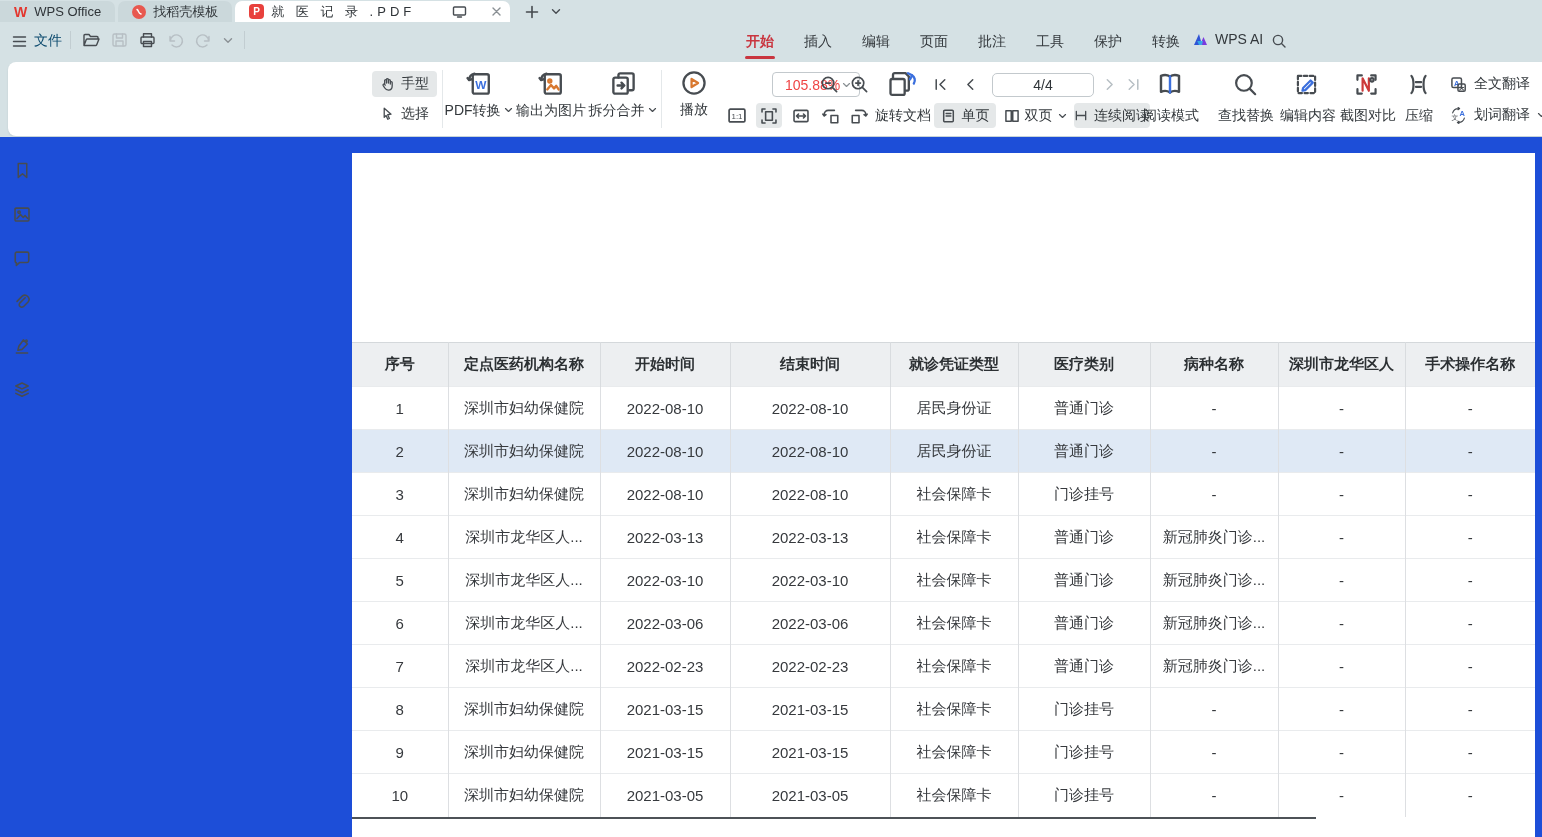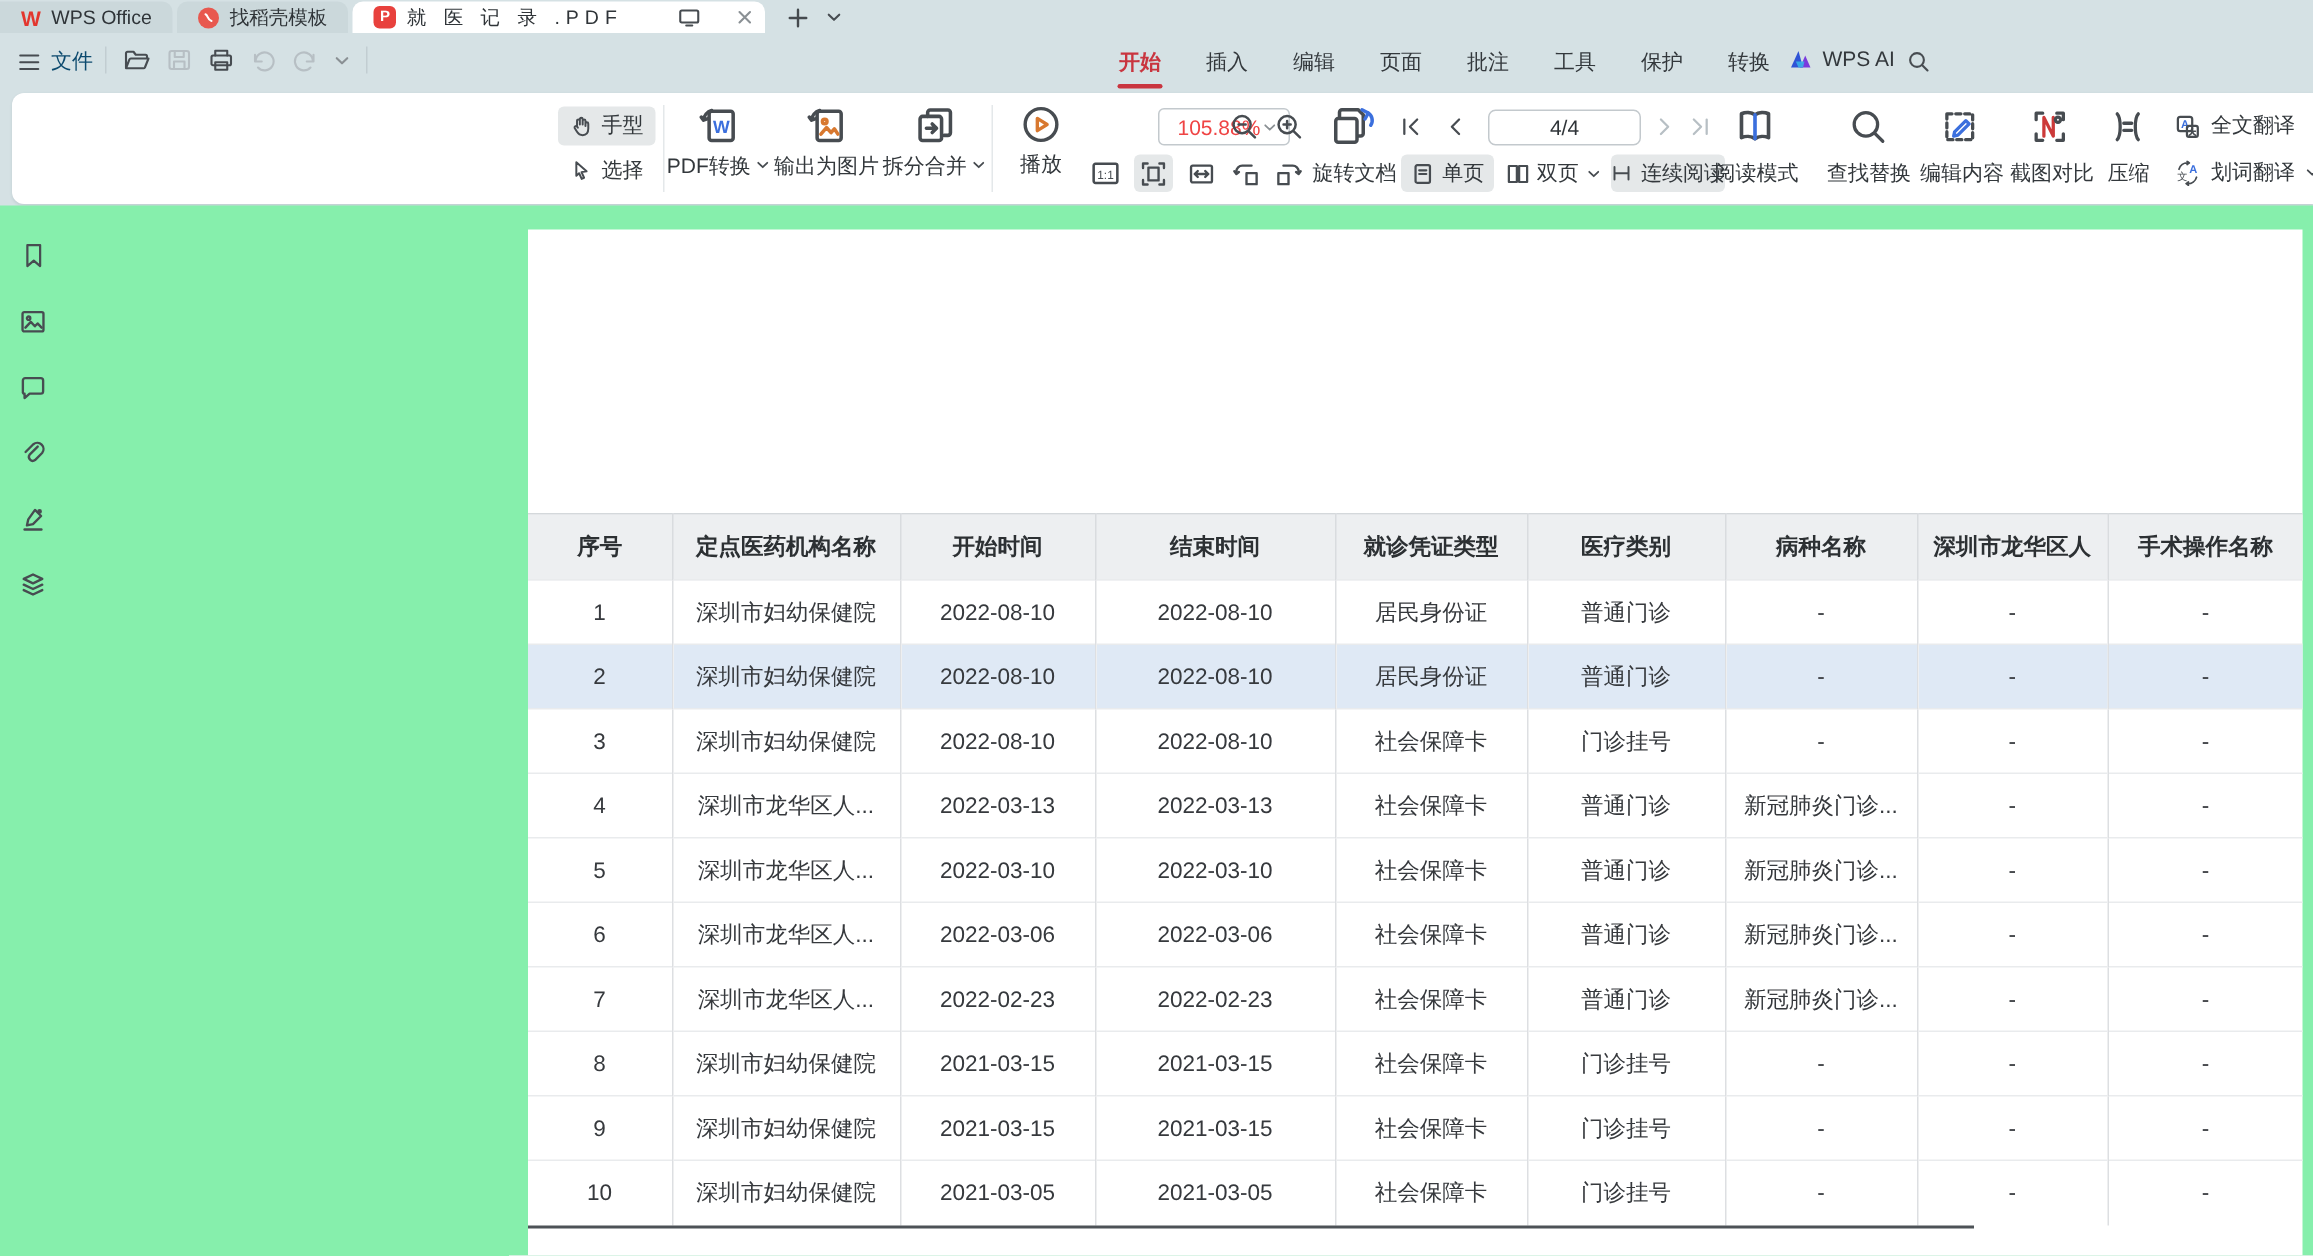--- a/index.html
+++ b/index.html
@@ -36,21 +36,21 @@
   .bigbtn { position:absolute; top:8px; width:84px; display:flex; flex-direction:column; align-items:center; gap:5px; }
   .chev { width:9px; height:6px; }
   .zoombox { position:absolute; left:716px; top:10px; width:88px; height:25px; border:1px solid #c3c9cd; border-radius:4px;
              display:flex; align-items:center; justify-content:space-between; padding:0 8px 0 12px; font-size:14px; color:#ef4444;margin-left:48px; }
   .pageinput { position:absolute; left:984px; top:11px; width:102px; height:24px; border:1px solid #c3c9cd; border-radius:5px;
                display:flex; align-items:center; justify-content:center; font-size:14px; color:#2f3438; }
   .sbtn { position:absolute; top:41px; height:25px; display:flex; align-items:center; justify-content:center; border-radius:4px; }
   .iconbtn { position:absolute; display:flex; align-items:center; justify-content:center; }
 
   
-  .workspace { position:absolute; left:0; top:137px; width:1542px; height:700px; background:#86efac; }
+  .workspace { position:absolute; left:0; top:137px; width:1542px; height:700px; background:#1d4ed8; }
   .sidetools { position:absolute; left:0; top:0; width:44px; height:100%; display:flex; flex-direction:column; align-items:center; gap:22px; padding-top:22px; }
   .sidetools .st { width:22px; height:22px; display:flex; align-items:center; justify-content:center; }
   .page { position:absolute; left:352px; top:16px; width:1183px; height:684px; background:#ffffff; }
 
   
   table.doc { border-collapse:collapse; table-layout:fixed; width:1183px; position:absolute; left:0; top:189px; font-size:15px; }
   table.doc th { background:#edeff1; border-top:1px solid #d4d8db; border-right:1px solid #d9dcdf; height:44px; font-weight:bold; color:#2c3033; text-align:center; }
   table.doc td { height:43px; text-align:center; color:#36393d; border-right:1px solid #dddfe2; border-top:1px solid #e9ebed; overflow:hidden; white-space:nowrap; }
   table.doc th:last-child, table.doc td:last-child { border-right:none; }
   table.doc tr.hl td { background:#dfe9f5; }

